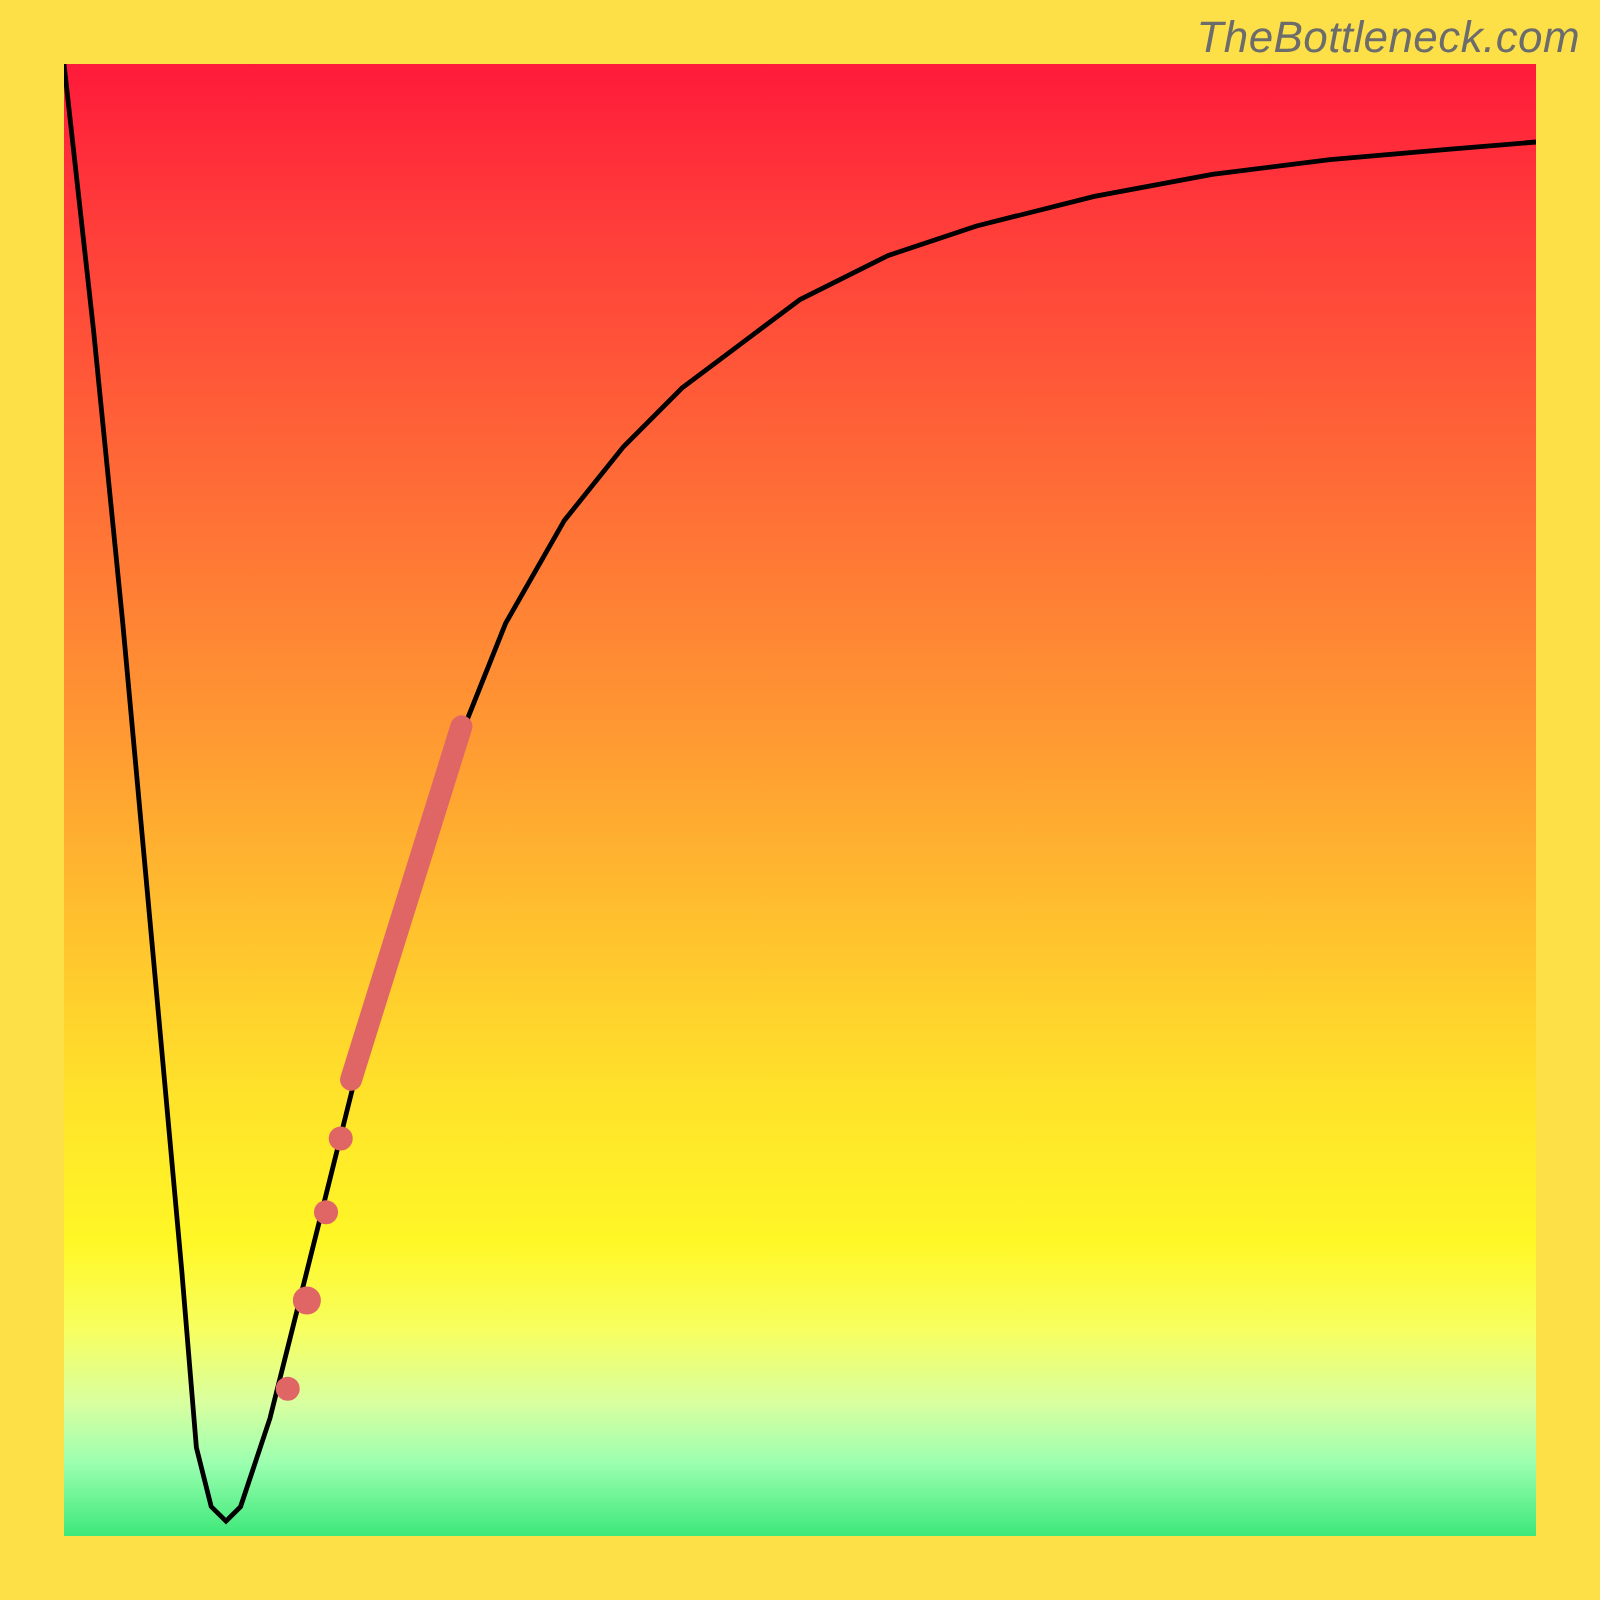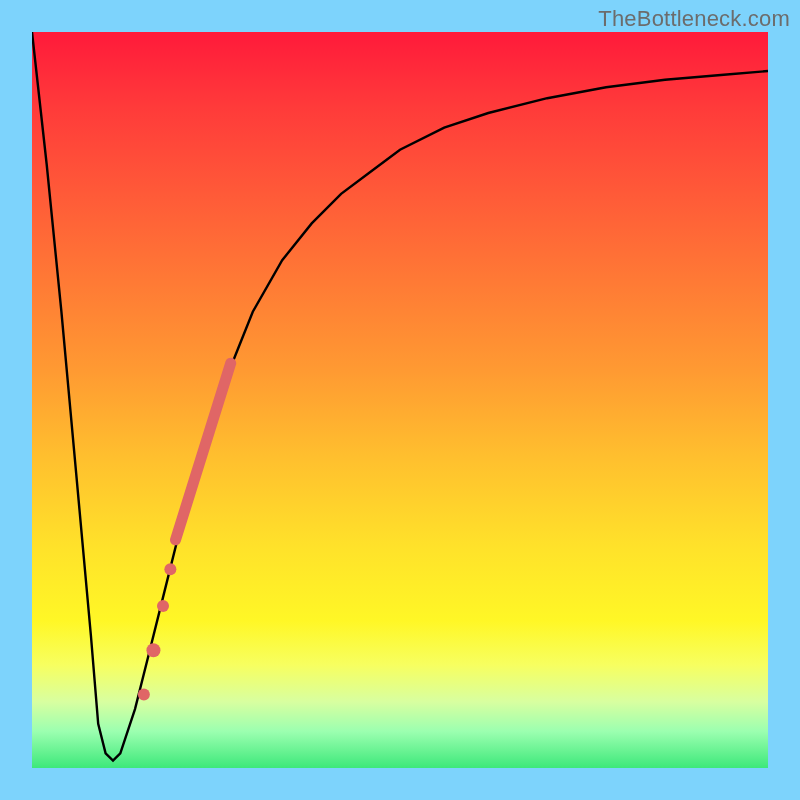--- a/index.html
+++ b/index.html
@@ -8,21 +8,22 @@
     width: 800px;
     height: 800px;
     overflow: hidden;
     background: #000;
     font-family: Arial, Helvetica, sans-serif;
   }
   .frame {
     position: relative;
     width: 800px;
     height: 800px;
-    background: #7dd3fc;
+    background: #fde047;
+    font-style: italic;
   }
   .plot {
     position: absolute;
     left: 32px;
     top: 32px;
     width: 736px;
     height: 736px;
     overflow: hidden;
   }
   .gradient {

